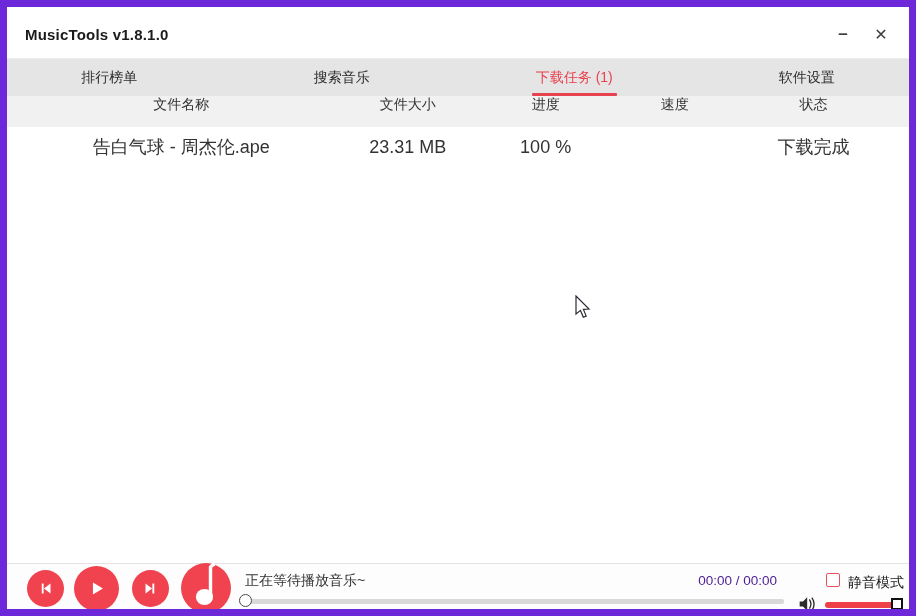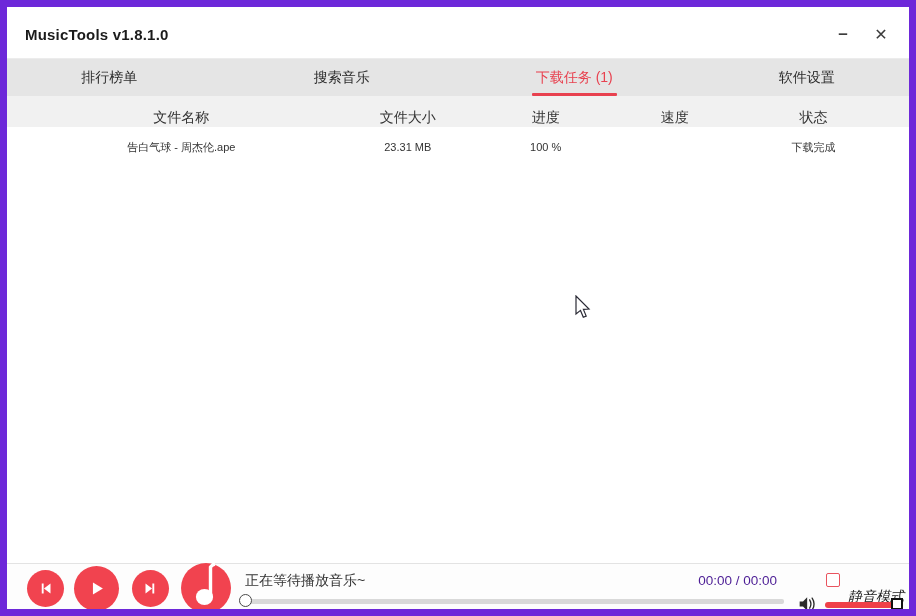--- a/index.html
+++ b/index.html
@@ -17,43 +17,43 @@
   .winbtn.close { right:14px; font-size:16px; }
   
   .tabbar { display:flex; height:37px; background:#e5e5e5; padding:0 0;gap:28px; }
   .tab { flex:1; display:flex; align-items:center; justify-content:center; cursor:pointer; }
   .tab-label { position:relative; font-size:14px; color:#2d2d2d; padding:9px 2px 9px; }
   .tab.active .tab-label { color:#e8414f; }
   .tab.active .tab-label::after {
     content:""; position:absolute; left:-2px; right:-2px; bottom:0; height:3px; background:#e8414f; border-radius:1px;
   }
   
-  .thead { display:flex; height:31px; background:#f1f1f1; align-items:flex-end; }
+  .thead { display:flex; height:31px; background:#f1f1f1; align-items:flex-start; }
   .thead .cell { font-size:14px; color:#333; }
   .trow { display:flex; height:40px; background:#ffffff; align-items:center; }
-  .trow .cell { font-size:11px; color:#333; }
+  .trow .cell { font-size:18px; color:#333; }
   .cell { text-align:center; overflow:hidden; white-space:nowrap; }
   .c1{width:354px;} .c2{width:106px;} .c3{width:174px;} .c4{width:88px;} .c5{width:194px;}
   
   .content { position:relative; height:396px; background:#ffffff; }
   .cursor { position:absolute; left:566px; top:128px; width:20px; height:26px; }
   
   .playerbar { position:relative; height:60px; background:#fdfdfd; border-top:1px solid #e3e3e3; }
   .circle-btn { position:absolute; border-radius:50%; background:#f1434f; display:flex; align-items:center; justify-content:center; cursor:pointer; }
   .btn-prev { left:20px; top:6px;  width:37px; height:37px; }
   .btn-play { left:67px; top:2px;  width:45px; height:45px; }
   .btn-next { left:125px; top:6px; width:37px; height:37px; }
   .logo { position:absolute; left:174px; top:-1px; width:50px; height:50px; cursor:pointer; }
   .status-text { position:absolute; left:238px; top:8px; font-size:14px; color:#333; }
   .progress-track { position:absolute; left:232px; top:35px; width:545px; height:5px; background:#d9d9d9; border-radius:2px; cursor:pointer; }
   .progress-thumb { position:absolute; left:232px; top:30px; width:13px; height:13px; border-radius:50%;
                     background:#ffffff; border:1.6px solid #4a4a4a; cursor:pointer; }
   .time-text { position:absolute; left:660px; top:9px; width:110px; text-align:right; font-size:13.5px; color:#4c1d95; }
   .mute-box { position:absolute; left:819px; top:9px; width:14px; height:14px; border:1.6px solid #e9545f; border-radius:2px; background:#fff; cursor:pointer; }
-  .mute-label { position:absolute; left:841px; top:24px; font-size:14px; color:#222;font-style:italic; }
+  .mute-label { position:absolute; left:841px; top:10px; font-size:14px; color:#222; }
   .speaker { position:absolute; left:791px; top:31px; width:20px; height:18px; cursor:pointer; }
   .volume-track { position:absolute; left:818px; top:38px; width:78px; height:6px; background:#ef4049; border-radius:3px; cursor:pointer; }
   .volume-thumb { position:absolute; left:884px; top:34px; width:12px; height:12px; background:#ffffff; border:2px solid #111; cursor:pointer; }
 </style>
 </head>
 <body>
 
 <div class="window">
 
   <div class="titlebar">

